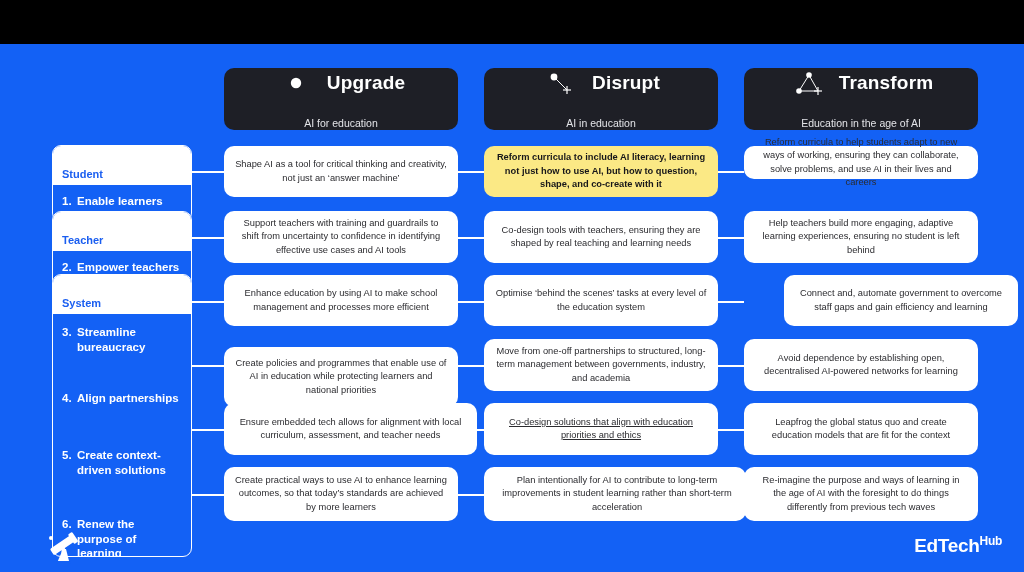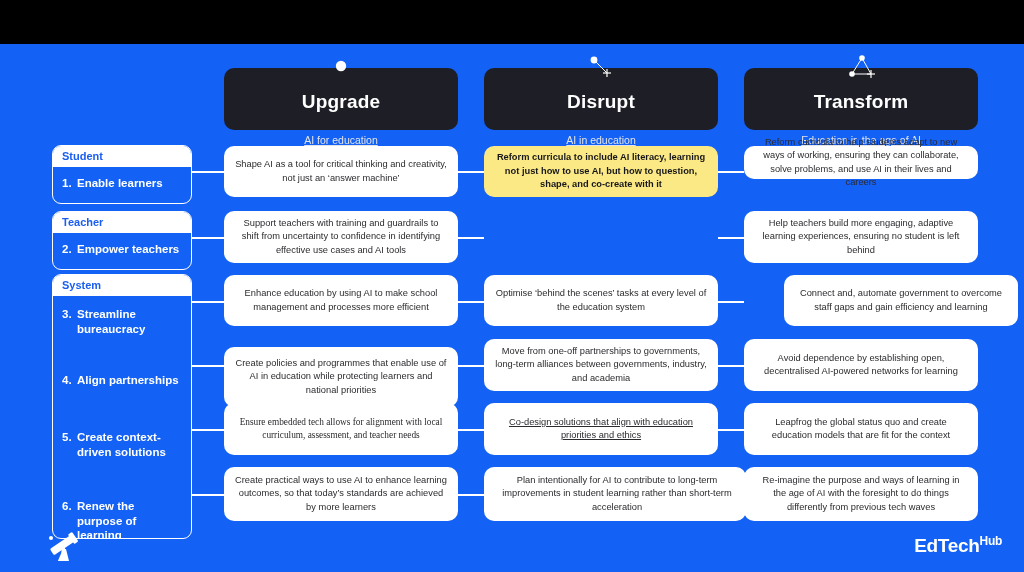--- a/index.html
+++ b/index.html
@@ -28,41 +28,41 @@
     position:absolute;
     height:62px;
     background:#1e1f26;
     border-radius:10px;
     color:#fff;
     display:flex;
     flex-direction:column;
     align-items:center;
     justify-content:center;
   }
-  .hdr-top { display:flex; align-items:center; justify-content:center; gap:12px;flex-direction:column; }
+  .hdr-top { display:flex; align-items:center; justify-content:center; gap:12px; }
   .hdr-title { font-size:19px; font-weight:bold; letter-spacing:.2px; }
-  .hdr-sub { font-size:10.5px; color:#e3e4e8; margin-top:21px;text-decoration:underline; }
+  .hdr-sub { font-size:10.5px; color:#e3e4e8; margin-top:21px; }
   .hdr-icon { width:38px; height:26px; display:block; }
 
   
   .group {
     position:absolute;
     left:52px;
     width:140px;
     border:1.6px solid #ffffff;
     border-radius:9px;
     overflow:hidden;
     background:#1361f5;
   }
   .group-label {
     background:#ffffff;
     color:#1a5ef0;
     font-size:11px;
     font-weight:bold;
-    padding:4px 9px 5px 9px;
+    padding:22px 9px 5px 9px;
   }
   .group-items { position:relative; }
   .g-item {
     display:flex;
     color:#ffffff;
     font-size:11.5px;
     font-weight:bold;
     line-height:1.28;
     padding:7px 8px 7px 9px;
   }
@@ -216,45 +216,48 @@
     <div class="card hl" style="left:484px; top:102px; width:234px; height:51px;">
       <span>Reform curricula to include AI literacy, learning not just how to use AI, but how to question, shape, and co-create with it</span>
     </div>
     <div class="card" style="left:744px; top:102px; width:234px; height:33px;justify-content:center;">
       <span>Reform curricula to help students adapt to new ways of working, ensuring they can collaborate, solve problems, and use AI in their lives and careers</span>
     </div>
 
     <div class="card" style="left:224px; top:167px; width:234px; height:52px;">
       <span>Support teachers with training and guardrails to shift from uncertainty to confidence in identifying effective use cases and AI tools</span>
     </div>
+    <div class="card" style="left:484px; top:167px; width:234px; height:52px;">
+      <span>Co-design tools with teachers, ensuring they are shaped by real teaching and learning needs</span>
+    </div>
     <div class="card" style="left:744px; top:167px; width:234px; height:52px;">
       <span>Help teachers build more engaging, adaptive learning experiences, ensuring no student is left behind</span>
     </div>
 
     <div class="card" style="left:224px; top:231px; width:234px; height:51px;">
       <span>Enhance education by using AI to make school management and processes more efficient</span>
     </div>
     <div class="card" style="left:484px; top:231px; width:234px; height:51px;">
       <span>Optimise ‘behind the scenes’ tasks at every level of the education system</span>
     </div>
     <div class="card" style="left:744px; top:231px; width:234px; height:51px;margin-left:40px;">
       <span>Connect and, automate government to overcome staff gaps and gain efficiency and learning</span>
     </div>
 
     <div class="card" style="left:224px; top:303px; width:234px; height:60px;">
       <span>Create policies and programmes that enable use of AI in education while protecting learners and national priorities</span>
     </div>
     <div class="card" style="left:484px; top:295px; width:234px; height:52px;">
-      <span>Move from one-off partnerships to governments, long-term alliances between governments, industry, and academia</span>
+      <span>Move from one-off partnerships to structured, long-term management between governments, industry, and academia</span>
     </div>
     <div class="card" style="left:744px; top:295px; width:234px; height:52px;">
       <span>Avoid dependence by establishing open, decentralised AI-powered networks for learning</span>
     </div>
 
-    <div class="card" style="left:224px; top:359px; width:234px; height:52px;font-family:Liberation Serif, serif;">
+    <div class="card" style="left:224px; top:359px; width:253px; height:52px;">
       <span>Ensure embedded tech allows for alignment with local curriculum, assessment, and teacher needs</span>
     </div>
     <div class="card" style="left:484px; top:359px; width:234px; height:52px;text-decoration:underline;">
       <span>Co-design solutions that align with education priorities and ethics</span>
     </div>
     <div class="card" style="left:744px; top:359px; width:234px; height:52px;">
       <span>Leapfrog the global status quo and create education models that are fit for the context</span>
     </div>
 
     <div class="card" style="left:224px; top:423px; width:234px; height:54px;">

